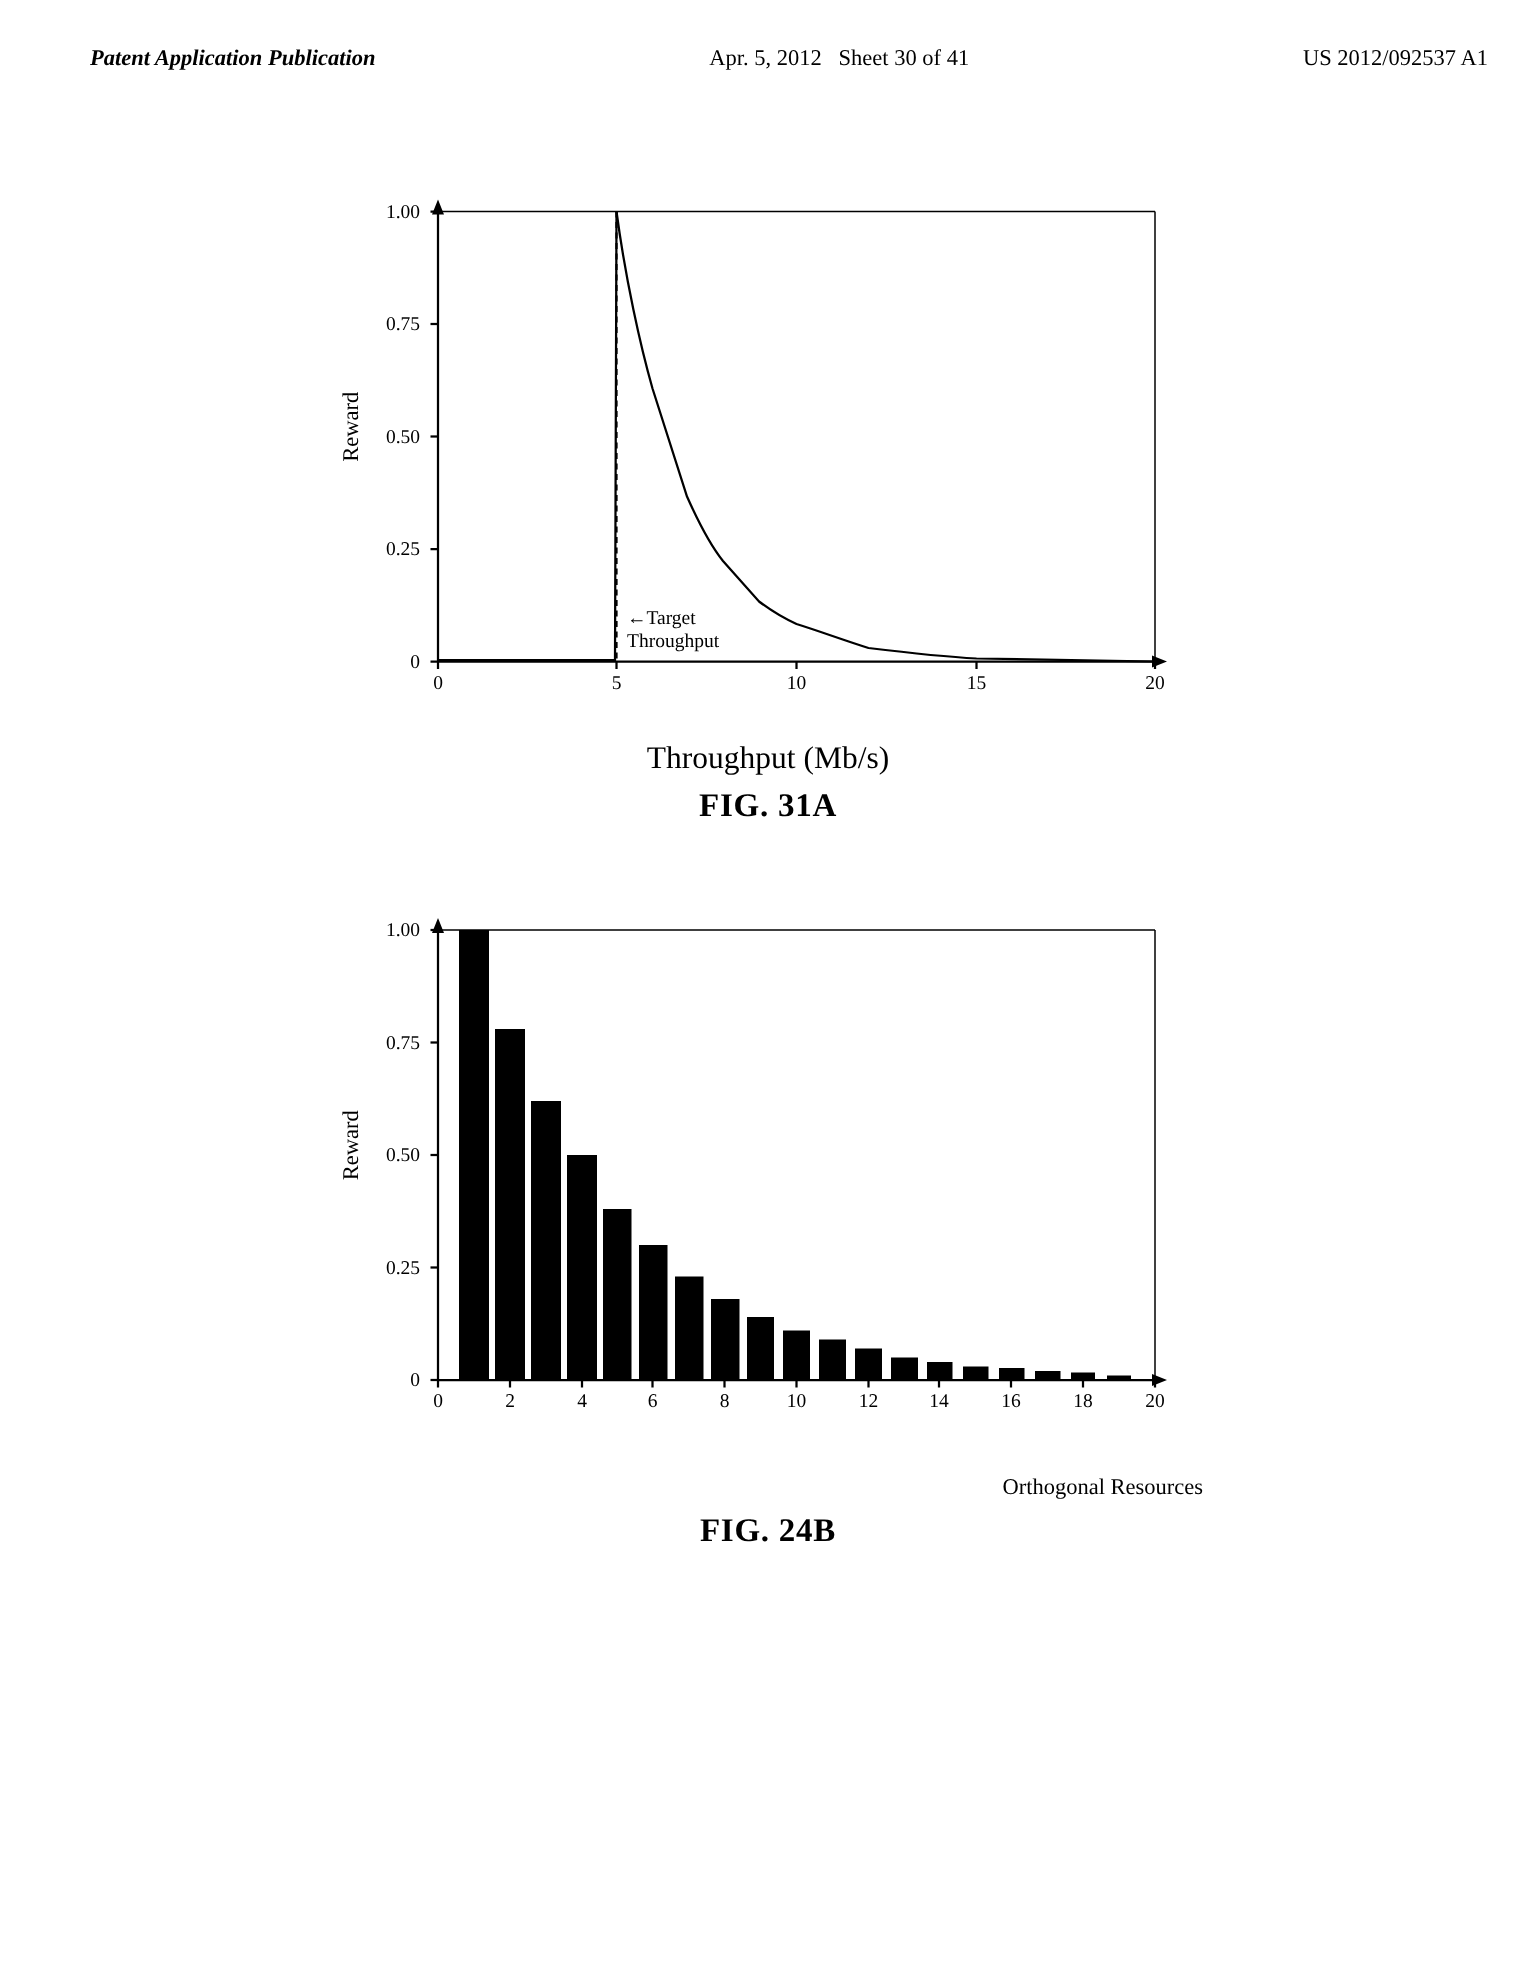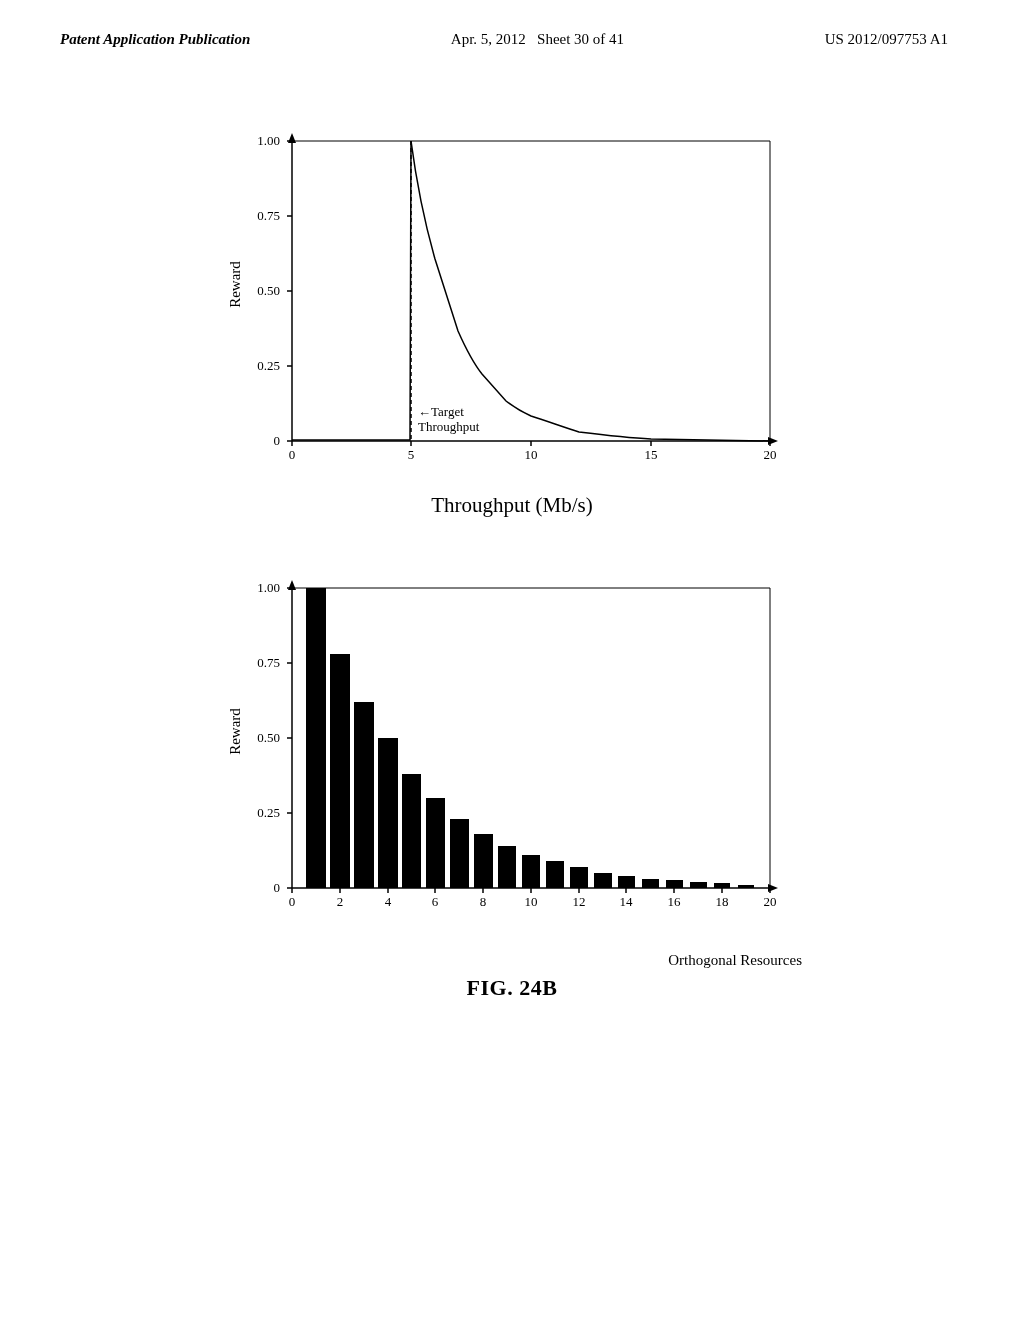--- a/index.html
+++ b/index.html
@@ -9,21 +9,21 @@
       width: 1024px;
       min-height: 1320px;
       position: relative;
       overflow-x: hidden;
     }
 
     .header {
       display: flex;
       justify-content: space-between;
       align-items: flex-start;
-      padding: 28px 76px 0 60px;
+      padding: 28px 32px 0 60px;
       font-size: 15px;
       gap: 24px;
     }
 
     .header-left {
       font-weight: bold;
       font-style: italic;
       font-size: 15px;
       line-height: 1.5;
     }
@@ -63,21 +63,21 @@
 
 <div class="header">
   <div class="header-left">
     <span>Patent Application Publication</span>
   </div>
   <div class="header-center">
     <span>Apr. 5, 2012</span>&nbsp;&nbsp;
     <span>Sheet 30 of 41</span>
   </div>
   <div class="header-right">
-    <span>US 2012/097753 A1</span>
+    <span>US 2012/092537 A1</span>
   </div>
 </div>
 
 <div class="page-content">
 
   <div style="position:relative; margin-top: 40px;">
 
     <div style="position:absolute; left:-10px; top:155px; transform: rotate(-90deg); font-size:15px; white-space:nowrap;">
       <span>Reward</span>
     </div>
@@ -146,20 +146,23 @@
       <line x1="189" y1="20" x2="189" y2="320" stroke="black" stroke-width="1.5" stroke-dasharray="4,3"></line>
 
       <text x="196" y="295" font-size="13">←Target</text>
       <text x="196" y="310" font-size="13">Throughput</text>
     </svg>
 
     <div style="text-align:center; font-size:21px; margin-top:2px;">
       <span>Throughput (Mb/s)</span>
     </div>
 
+    <div class="fig-label">
+      <span>FIG. 31A</span>
+    </div>
   </div>
 
   <div style="position:relative; margin-top: 50px;">
 
     <div style="position:absolute; left:-10px; top:155px; transform: rotate(-90deg); font-size:15px; white-space:nowrap;">
       <span>Reward</span>
     </div>
     <svg width="580" height="370" style="display:block; margin:0 auto;">
 
       <line x1="70" y1="20" x2="70" y2="320" stroke="black" stroke-width="1.5"></line>

